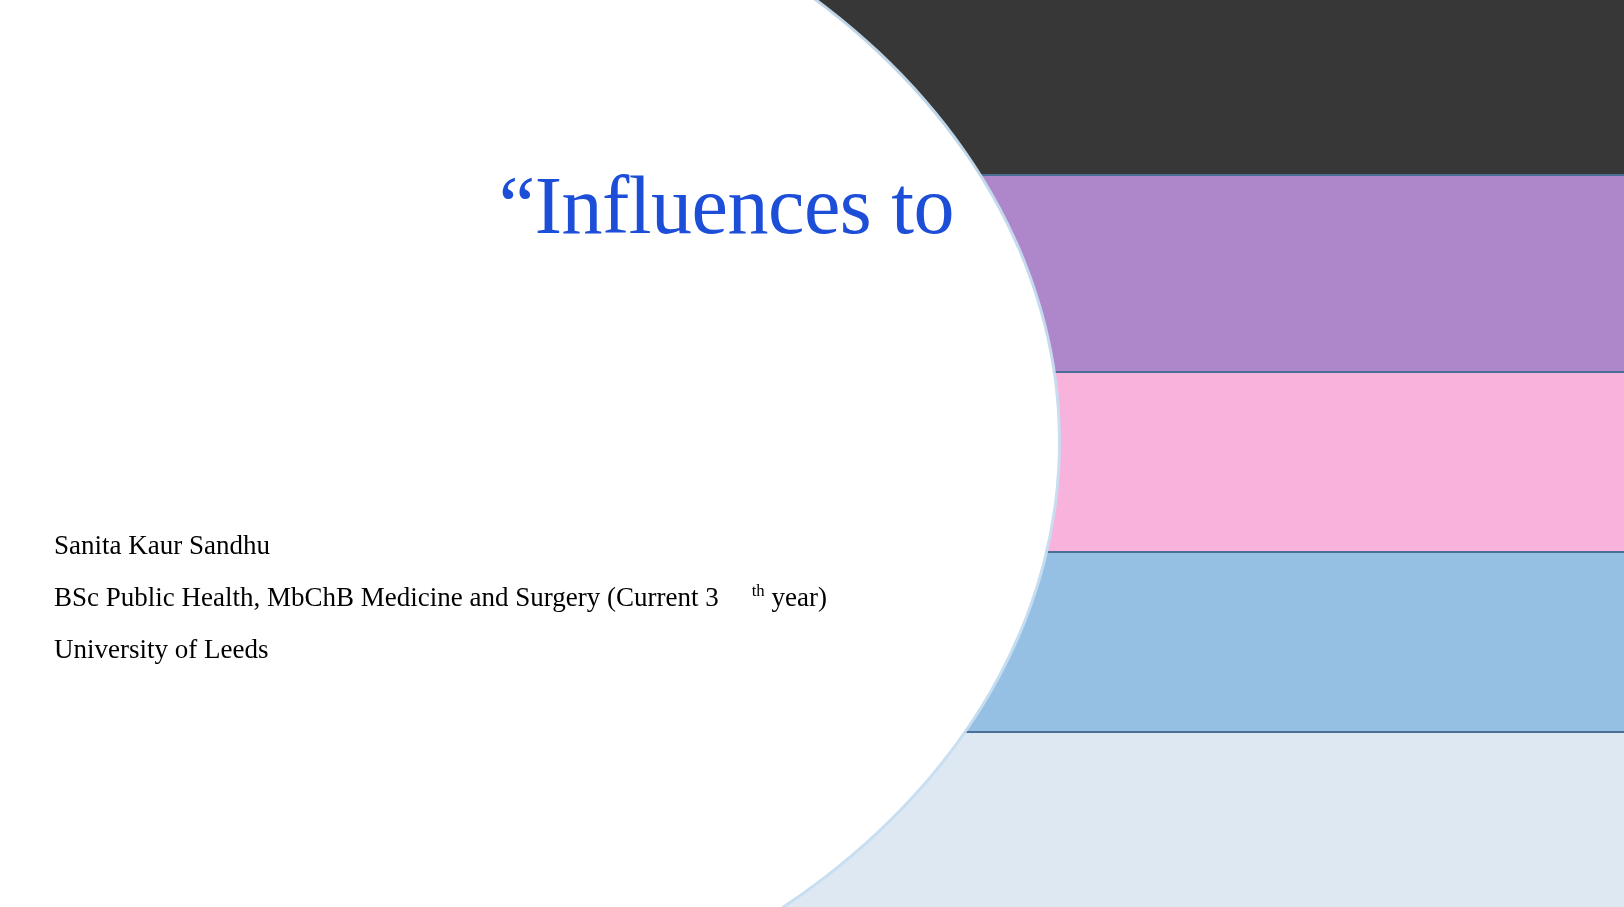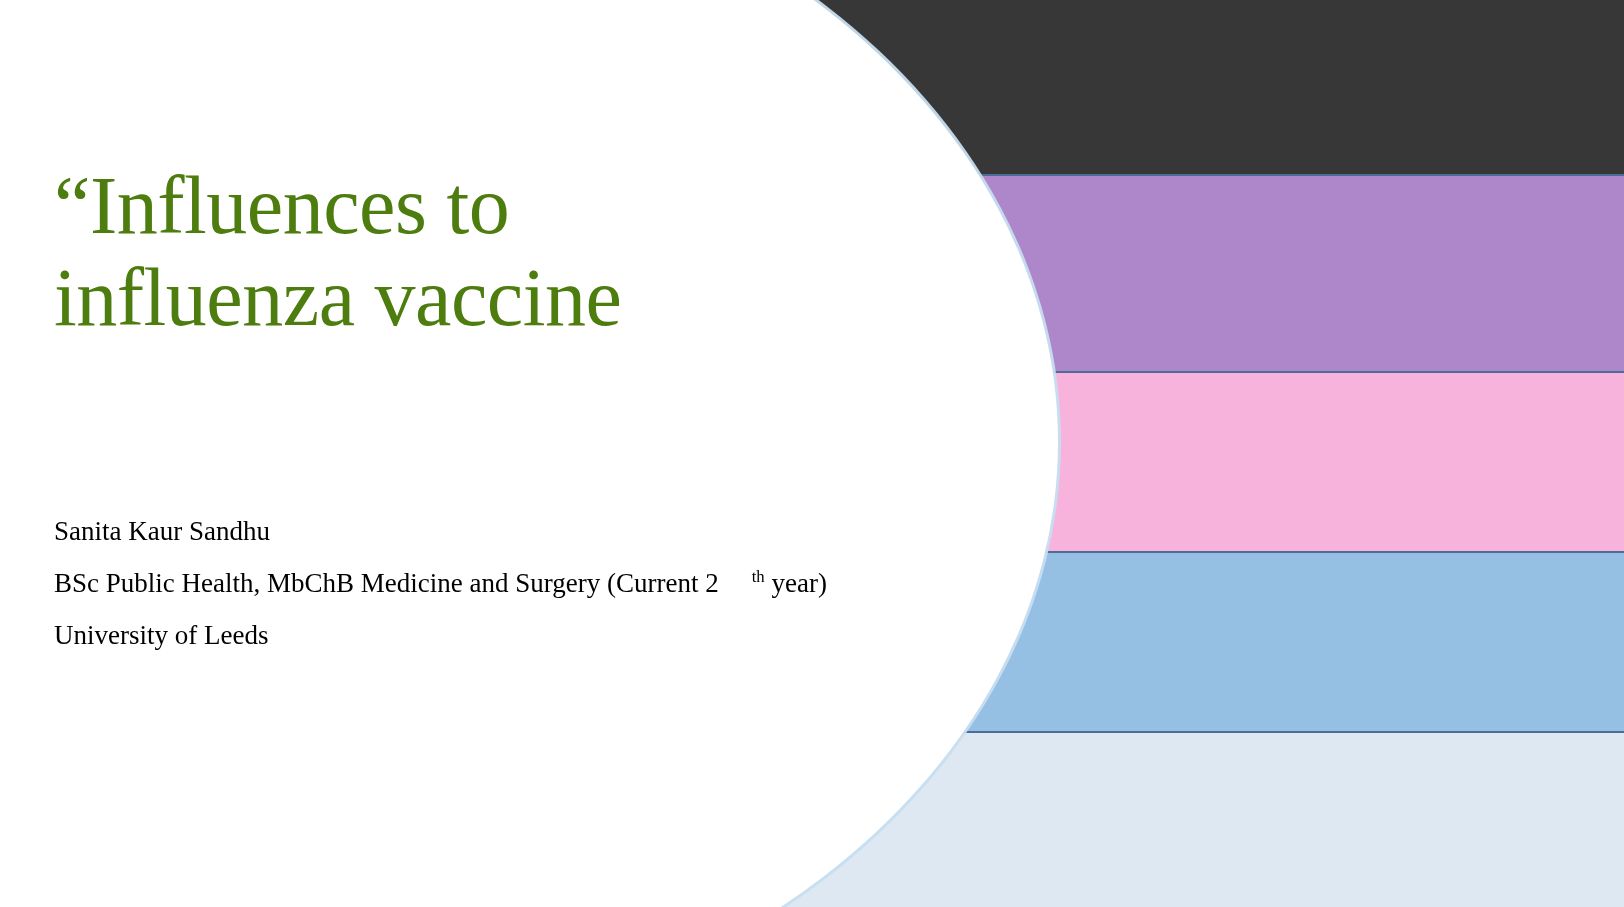--- a/index.html
+++ b/index.html
@@ -63,35 +63,35 @@
     position: absolute;
     z-index: 3;
     inset: 0;
   }
 
   .title {
     position: absolute;
     left: 54px;
     top: 160px;
     width: 900px;
-    text-align: left;
+    text-align: right;
     font-size: 82px;
     line-height: 1.12;
     font-weight: normal;
-    color: #4d7c0f;
+    color: #1d4ed8;
     letter-spacing: -0.5px;
     font-family: "Liberation Serif", "DejaVu Serif", serif;
     font-stretch: condensed;
     margin: 0;
   }
 
   .byline {
     position: absolute;
     left: 54px;
-    top: 518px;
+    top: 532px;
     width: 980px;
   }
   .byline-line {
     font-size: 27px;
     line-height: 1.0;
     color: #000000;
     margin: 0 0 25px 0;
     white-space: nowrap;
   }
   .byline-line:last-child { margin-bottom: 0; font-family: Liberation Serif, serif; }
@@ -119,23 +119,23 @@
     <div class="band-sep sep-4"></div>
     <div class="band band-pale"></div>
   </div>
 
   <div class="ellipse"></div>
 
   <div class="content">
 
     <h1 class="title">
       <span>“Influences to</span><br>
-      <span>influenza vaccine</span><br>
+      <br>
     </h1>
 
     <div class="byline">
       <p class="byline-line">Sanita Kaur Sandhu</p>
-      <p class="byline-line"><span>BSc Public Health, MbChB Medicine and Surgery (Current 2</span><span class="sup">th</span><span> year)</span></p>
+      <p class="byline-line"><span>BSc Public Health, MbChB Medicine and Surgery (Current 3</span><span class="sup">th</span><span> year)</span></p>
       <p class="byline-line">University of Leeds</p>
     </div>
 
   </div>
 </div>
 
 </body></html>

